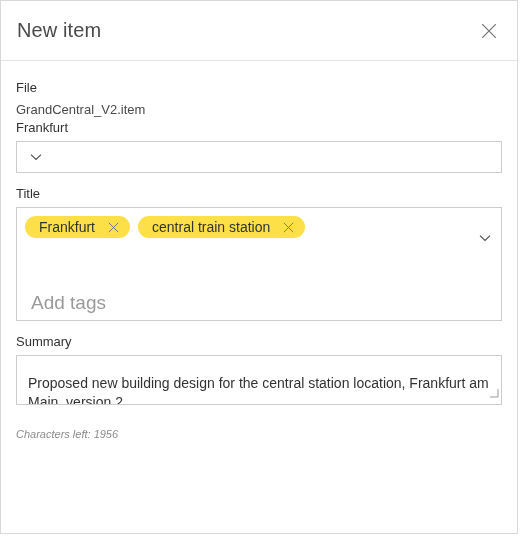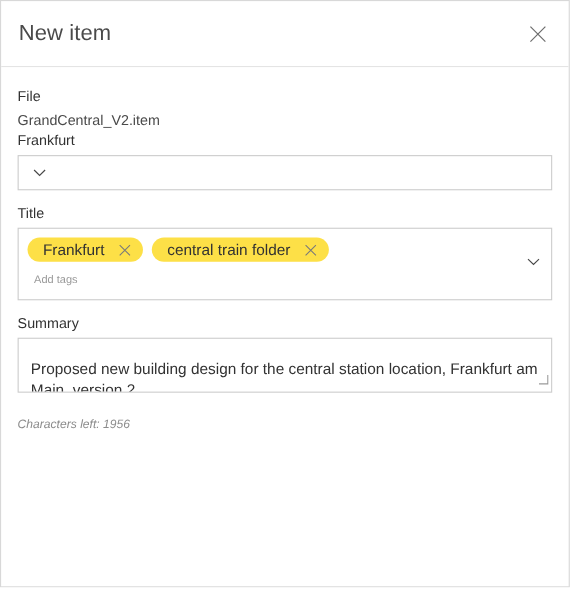--- a/index.html
+++ b/index.html
@@ -144,24 +144,25 @@
   .tag-remove {
     display: inline-flex;
     align-items: center;
     justify-content: center;
     width: 18px;
     height: 18px;
     margin-left: 9px;
     cursor: pointer;
   }
   .tags-input {
-    font-size: 10px;
+    font-size: 19px;
     color: #9a9a9a;
     padding: 8px 2px 2px 6px;
     line-height: 18px;
+    margin-top: 48px;
   }
   .tags-chevron {
     position: absolute;
     right: 8px;
     top: 22px;
   }
 
   
   .textarea-box {
     box-sizing: border-box;
@@ -233,21 +234,21 @@
           <span class="tag-chip">
             <span>Frankfurt</span>
             <span class="tag-remove">
               <svg width="11" height="11" viewBox="0 0 11 11">
                 <path d="M0.8 0.8 L10.2 10.2 M10.2 0.8 L0.8 10.2" stroke="#7a7a7a" stroke-width="1" fill="none"></path>
               </svg>
             </span>
           </span>
 
           <span class="tag-chip">
-            <span>central train folder</span>
+            <span>central train station</span>
             <span class="tag-remove">
               <svg width="11" height="11" viewBox="0 0 11 11">
                 <path d="M0.8 0.8 L10.2 10.2 M10.2 0.8 L0.8 10.2" stroke="#7a7a7a" stroke-width="1" fill="none"></path>
               </svg>
             </span>
           </span>
 
 
         </div>
 

